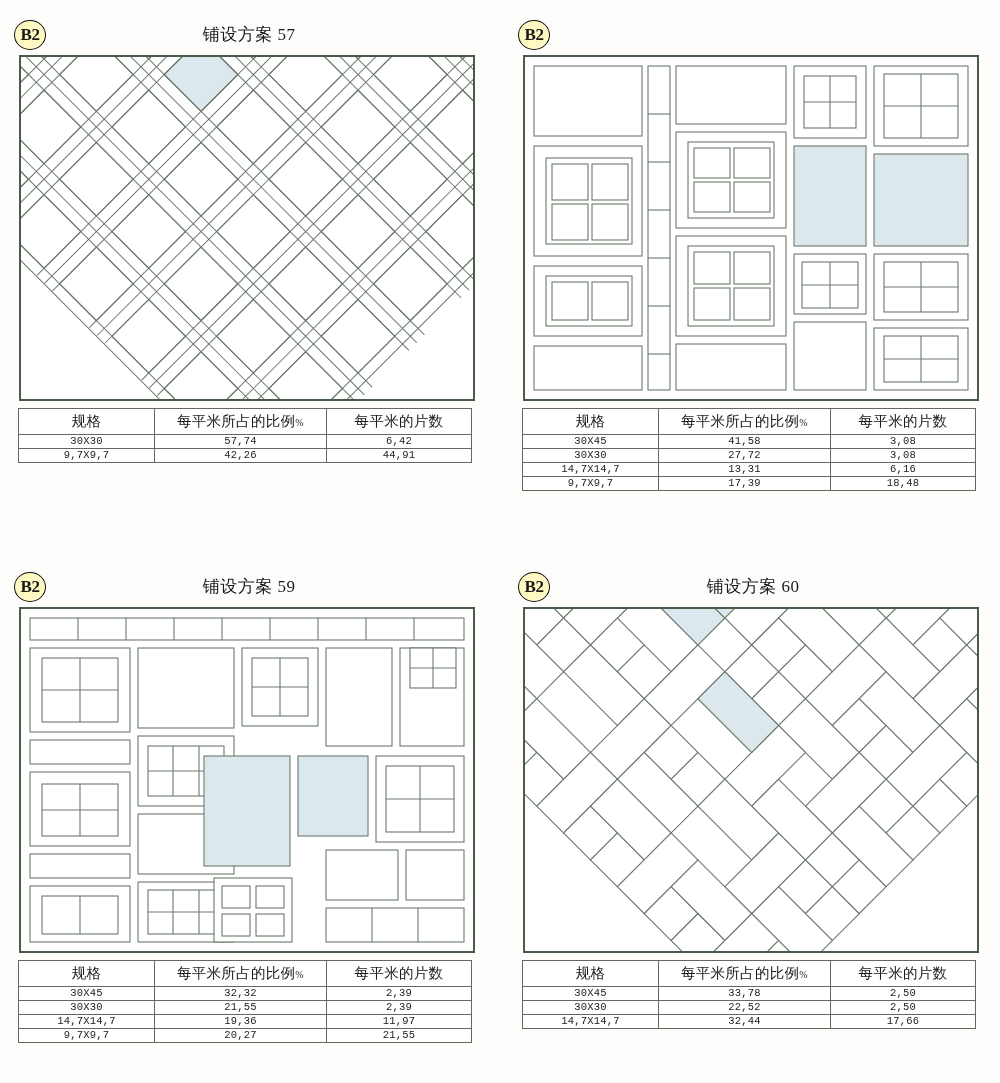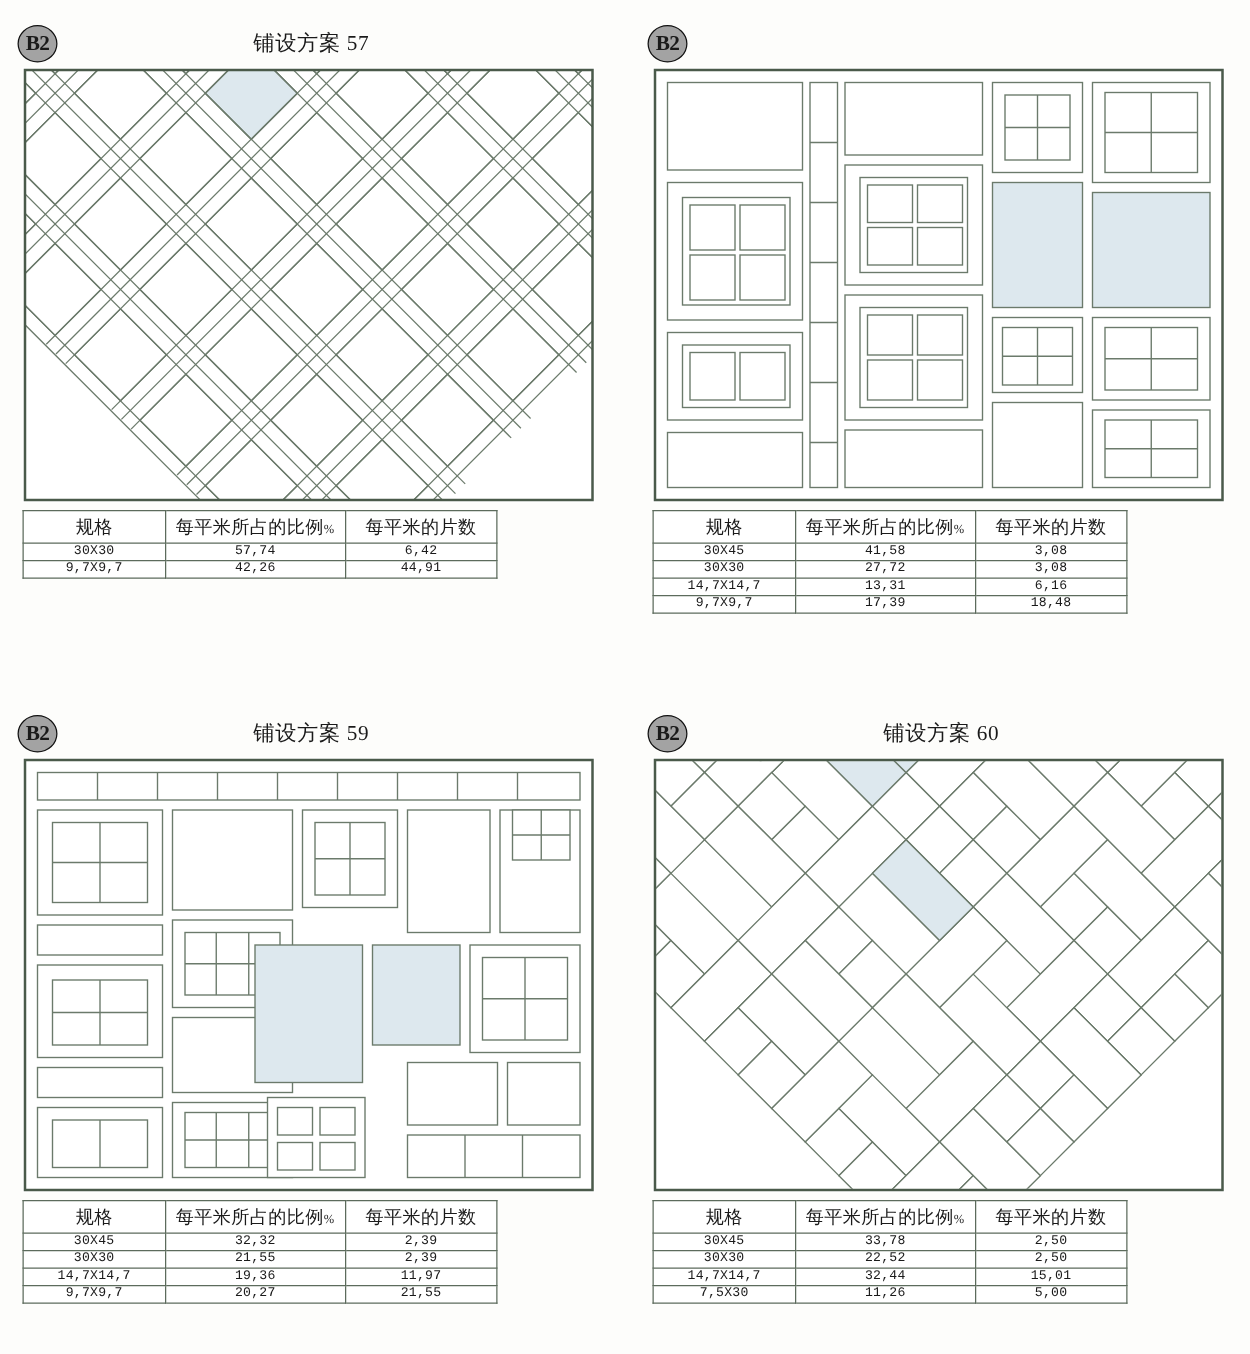--- a/index.html
+++ b/index.html
@@ -40,21 +40,21 @@
     width: 30px;
     height: 28px;
     border: 1.4px solid #111;
     border-radius: 50% / 50%;
     font-family: "Liberation Serif", serif;
     font-size: 17px;
     font-weight: bold;
     display: flex;
     align-items: center;
     justify-content: center;
-    background: #a3a3a3;
+    background: #fef9c3;
     letter-spacing: -0.5px;
   }
   .panel-title {
     position: absolute;
     left: 0;
     right: 0;
     top: 3px;
     text-align: center;
     font-size: 17px;
     letter-spacing: 0.5px;
@@ -67,21 +67,21 @@
     background: #fff;
   }
   .pattern-wrap svg {
     display: block;
   }
 
   table.spec {
     margin-top: 6px;
     margin-left: 4px;
     border-collapse: collapse;
-    width: 380px;
+    width: 454px;
     background: #fff;
   }
   table.spec td, table.spec th {
     border: 1px solid #5c6b5c;
     font-family: "Liberation Sans", sans-serif;
     text-align: center;
     padding: 0;
   }
   table.spec thead th {
     font-family: "Liberation Serif", serif;
@@ -726,24 +726,19 @@
           <td>2,50</td>
         </tr>
         <tr>
           <td>30X30</td>
           <td>22,52</td>
           <td>2,50</td>
         </tr>
         <tr>
           <td>14,7X14,7</td>
           <td>32,44</td>
-          <td>15,01</td>
-        </tr>
-        <tr>
-          <td>7,5X30</td>
-          <td>11,26</td>
-          <td>5,00</td>
+          <td>17,66</td>
         </tr>
       </tbody>
     </table>
   </div>
 
 </div>
 
 </body></html>

